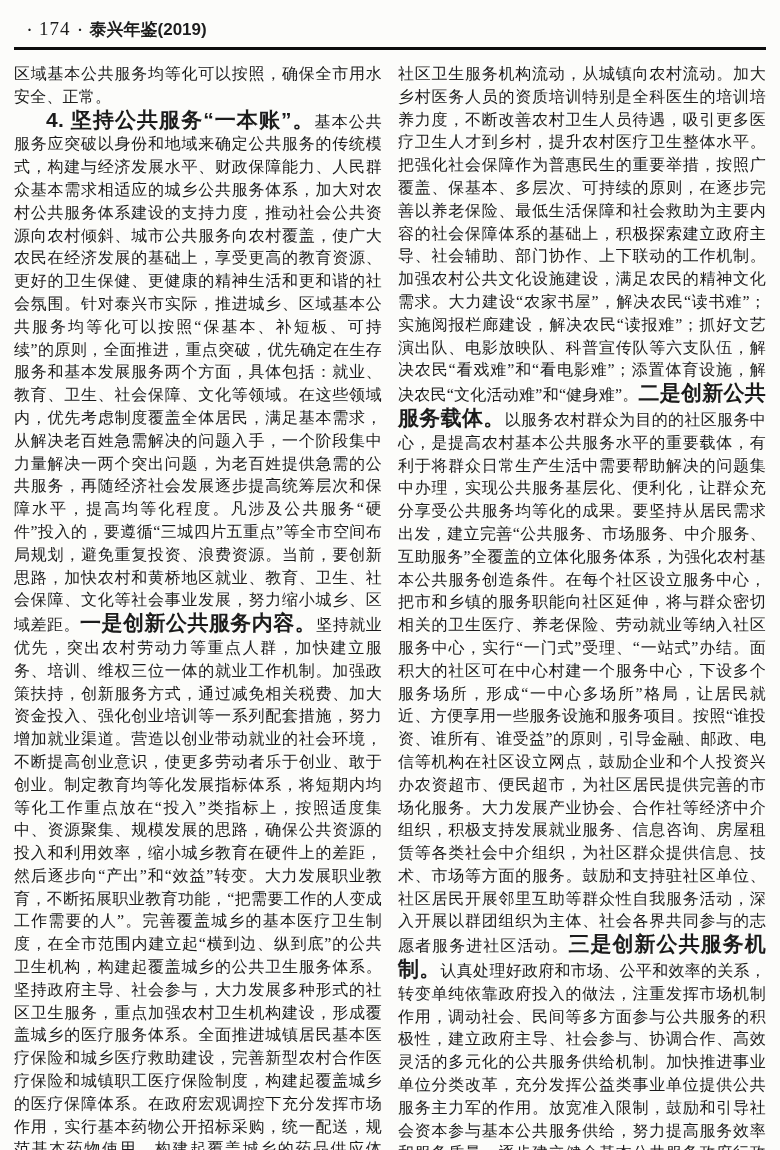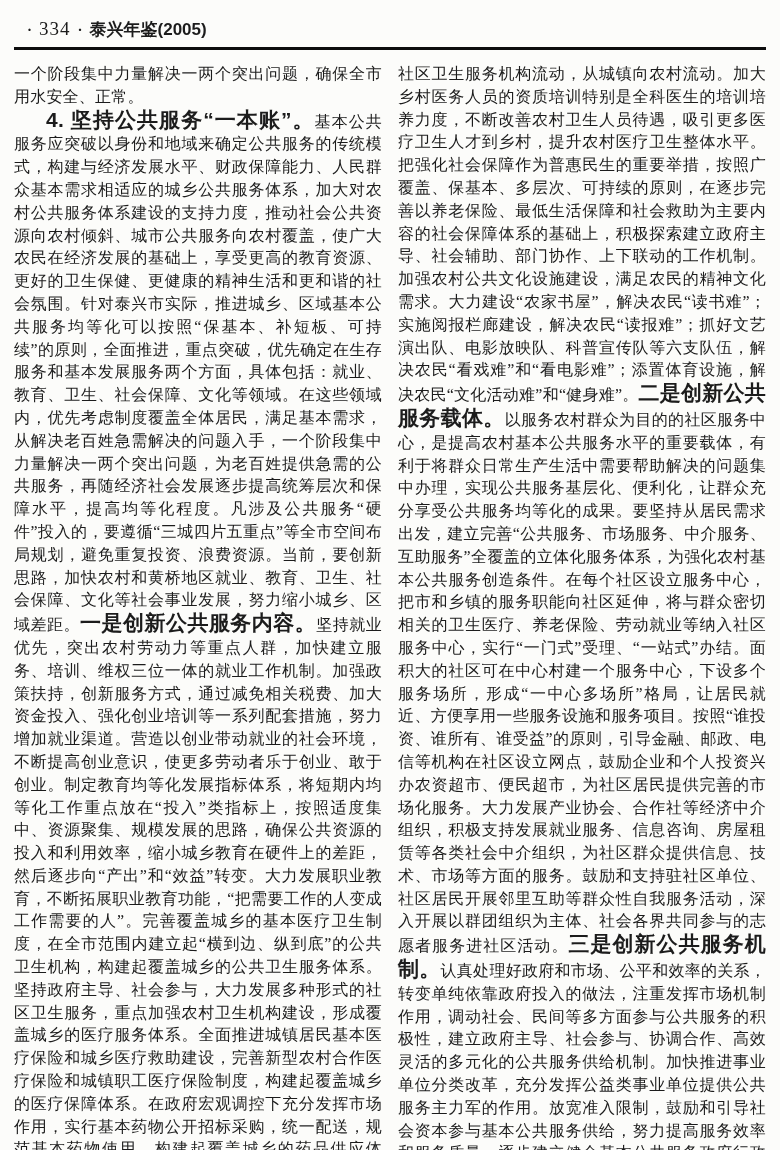--- a/index.html
+++ b/index.html
@@ -39,30 +39,30 @@
   .para.indent { text-indent: 2em; }
   .run.bold { font-weight: 700; font-family: "Liberation Sans", "DejaVu Sans", sans-serif; font-size: 21px; }
 </style>
 </head>
 <body>
 
 <div class="page">
 
   <div class="hdr">
     <span class="dot">·</span>
-    <span class="pn">334</span>
+    <span class="pn">174</span>
     <span class="dot">·</span>
-    <span class="ttl">泰兴年鉴(2005)</span>
+    <span class="ttl">泰兴年鉴(2019)</span>
   </div>
 
   <div class="rule"></div>
 
   <div class="cols">
     <div class="col">
-        <p class="para"><span class="run">一个阶段集中力量解决一两个突出问题，确保全市用水安全、正常。</span></p>
+        <p class="para"><span class="run">区域基本公共服务均等化可以按照，确保全市用水安全、正常。</span></p>
         <p class="para indent"><span class="run bold">4. 坚持公共服务“一本账”。</span><span class="run">基本公共服务应突破以身份和地域来确定公共服务的传统模式，构建与经济发展水平、财政保障能力、人民群众基本需求相适应的城乡公共服务体系，加大对农村公共服务体系建设的支持力度，推动社会公共资源向农村倾斜、城市公共服务向农村覆盖，使广大农民在经济发展的基础上，享受更高的教育资源、更好的卫生保健、更健康的精神生活和更和谐的社会氛围。针对泰兴市实际，推进城乡、区域基本公共服务均等化可以按照“保基本、补短板、可持续”的原则，全面推进，重点突破，优先确定在生存服务和基本发展服务两个方面，具体包括：就业、教育、卫生、社会保障、文化等领域。在这些领域内，优先考虑制度覆盖全体居民，满足基本需求，从解决老百姓急需解决的问题入手，一个阶段集中力量解决一两个突出问题，为老百姓提供急需的公共服务，再随经济社会发展逐步提高统筹层次和保障水平，提高均等化程度。凡涉及公共服务“硬件”投入的，要遵循“三城四片五重点”等全市空间布局规划，避免重复投资、浪费资源。当前，要创新思路，加快农村和黄桥地区就业、教育、卫生、社会保障、文化等社会事业发展，努力缩小城乡、区域差距。</span><span class="run bold">一是创新公共服务内容。</span><span class="run">坚持就业优先，突出农村劳动力等重点人群，加快建立服务、培训、维权三位一体的就业工作机制。加强政策扶持，创新服务方式，通过减免相关税费、加大资金投入、强化创业培训等一系列配套措施，努力增加就业渠道。营造以创业带动就业的社会环境，不断提高创业意识，使更多劳动者乐于创业、敢于创业。制定教育均等化发展指标体系，将短期内均等化工作重点放在“投入”类指标上，按照适度集中、资源聚集、规模发展的思路，确保公共资源的投入和利用效率，缩小城乡教育在硬件上的差距，然后逐步向“产出”和“效益”转变。大力发展职业教育，不断拓展职业教育功能，“把需要工作的人变成工作需要的人”。完善覆盖城乡的基本医疗卫生制度，在全市范围内建立起“横到边、纵到底”的公共卫生机构，构建起覆盖城乡的公共卫生服务体系。坚持政府主导、社会参与，大力发展多种形式的社区卫生服务，重点加强农村卫生机构建设，形成覆盖城乡的医疗服务体系。全面推进城镇居民基本医疗保险和城乡医疗救助建设，完善新型农村合作医疗保险和城镇职工医疗保险制度，构建起覆盖城乡的医疗保障体系。在政府宏观调控下充分发挥市场作用，实行基本药物公开招标采购，统一配送，规范基本药物使用，构建起覆盖城乡的药品供应体系。优化城乡医疗卫生资源配置，在政策和经费上对基层医疗保健机构给予优惠，使卫生资源从医疗领域向预防保健领域流动，从大型医疗机构向</span></p>
       </div>
     <div class="col">
         <p class="para"><span class="run">社区卫生服务机构流动，从城镇向农村流动。加大乡村医务人员的资质培训特别是全科医生的培训培养力度，不断改善农村卫生人员待遇，吸引更多医疗卫生人才到乡村，提升农村医疗卫生整体水平。把强化社会保障作为普惠民生的重要举措，按照广覆盖、保基本、多层次、可持续的原则，在逐步完善以养老保险、最低生活保障和社会救助为主要内容的社会保障体系的基础上，积极探索建立政府主导、社会辅助、部门协作、上下联动的工作机制。加强农村公共文化设施建设，满足农民的精神文化需求。大力建设“农家书屋”，解决农民“读书难”；实施阅报栏廊建设，解决农民“读报难”；抓好文艺演出队、电影放映队、科普宣传队等六支队伍，解决农民“看戏难”和“看电影难”；添置体育设施，解决农民“文化活动难”和“健身难”。</span><span class="run bold">二是创新公共服务载体。</span><span class="run">以服务农村群众为目的的社区服务中心，是提高农村基本公共服务水平的重要载体，有利于将群众日常生产生活中需要帮助解决的问题集中办理，实现公共服务基层化、便利化，让群众充分享受公共服务均等化的成果。要坚持从居民需求出发，建立完善“公共服务、市场服务、中介服务、互助服务”全覆盖的立体化服务体系，为强化农村基本公共服务创造条件。在每个社区设立服务中心，把市和乡镇的服务职能向社区延伸，将与群众密切相关的卫生医疗、养老保险、劳动就业等纳入社区服务中心，实行“一门式”受理、“一站式”办结。面积大的社区可在中心村建一个服务中心，下设多个服务场所，形成“一中心多场所”格局，让居民就近、方便享用一些服务设施和服务项目。按照“谁投资、谁所有、谁受益”的原则，引导金融、邮政、电信等机构在社区设立网点，鼓励企业和个人投资兴办农资超市、便民超市，为社区居民提供完善的市场化服务。大力发展产业协会、合作社等经济中介组织，积极支持发展就业服务、信息咨询、房屋租赁等各类社会中介组织，为社区群众提供信息、技术、市场等方面的服务。鼓励和支持驻社区单位、社区居民开展邻里互助等群众性自我服务活动，深入开展以群团组织为主体、社会各界共同参与的志愿者服务进社区活动。</span><span class="run bold">三是创新公共服务机制。</span><span class="run">认真处理好政府和市场、公平和效率的关系，转变单纯依靠政府投入的做法，注重发挥市场机制作用，调动社会、民间等多方面参与公共服务的积极性，建立政府主导、社会参与、协调合作、高效灵活的多元化的公共服务供给机制。加快推进事业单位分类改革，充分发挥公益类事业单位提供公共服务主力军的作用。放宽准入限制，鼓励和引导社会资本参与基本公共服务供给，努力提高服务效率和服务质量。逐步建立健全基本公共服务政府行政承诺制度、听证制度、信息查询咨询制度，强化社会公众的知情权、参与权和监督权。</span></p>
       </div>
   </div>
 
 </div>
 
 </body></html>

